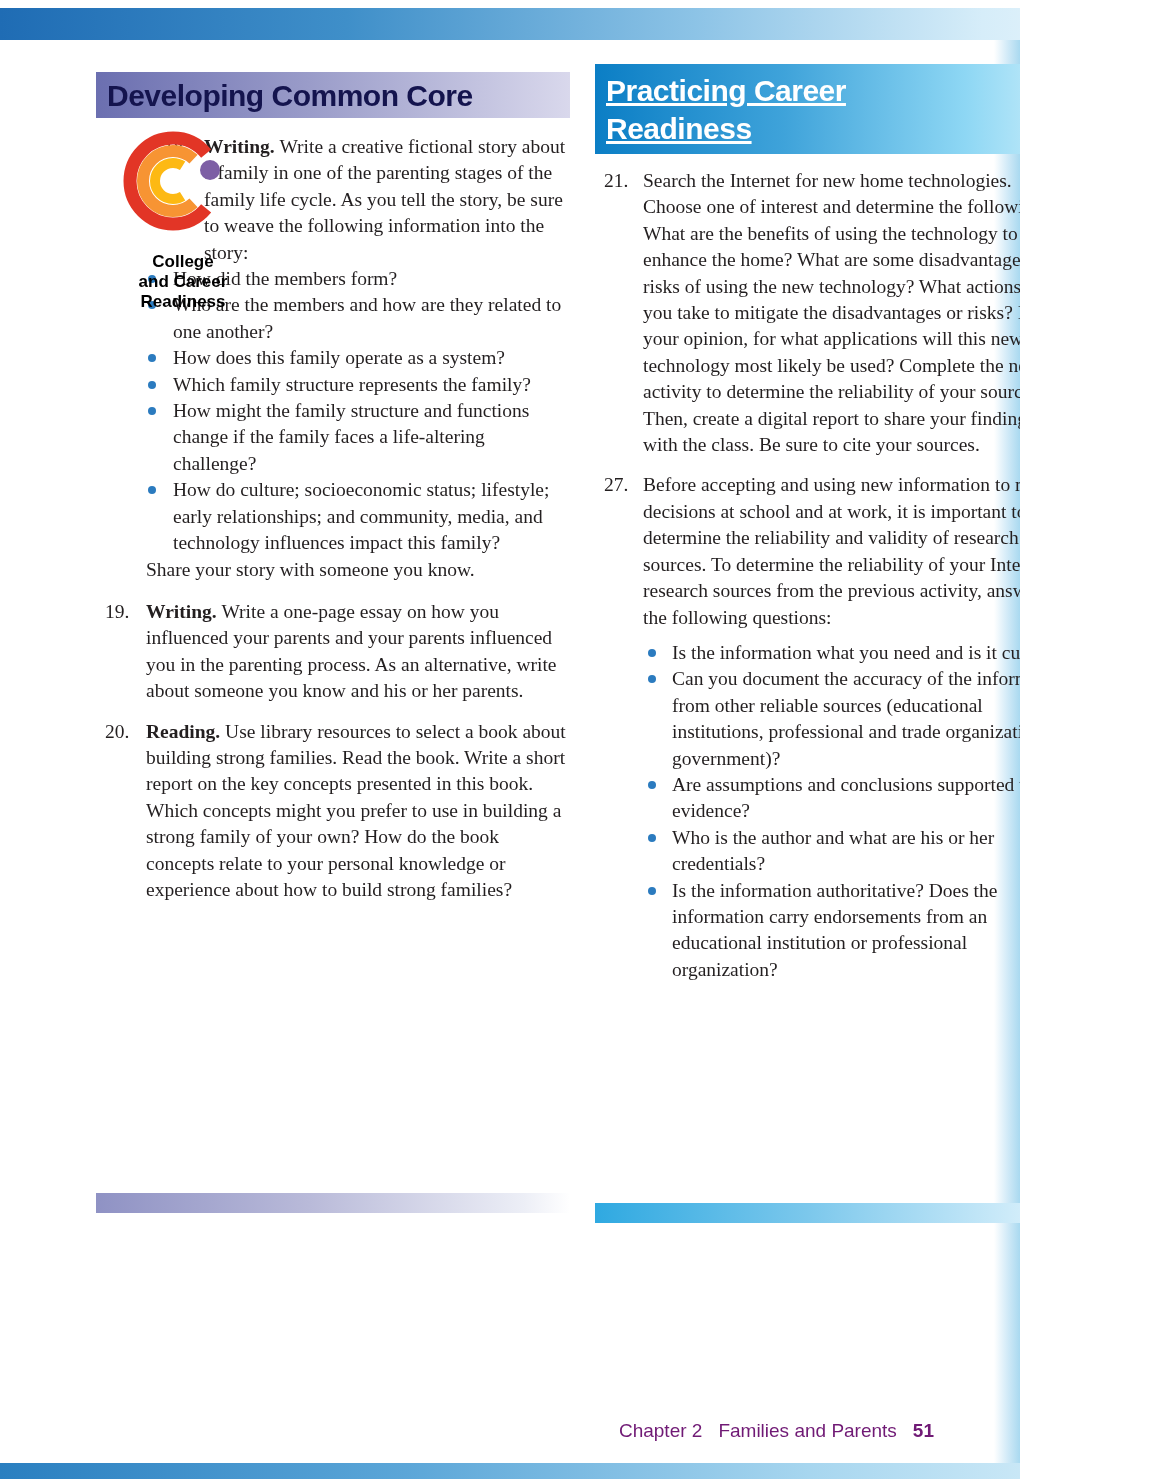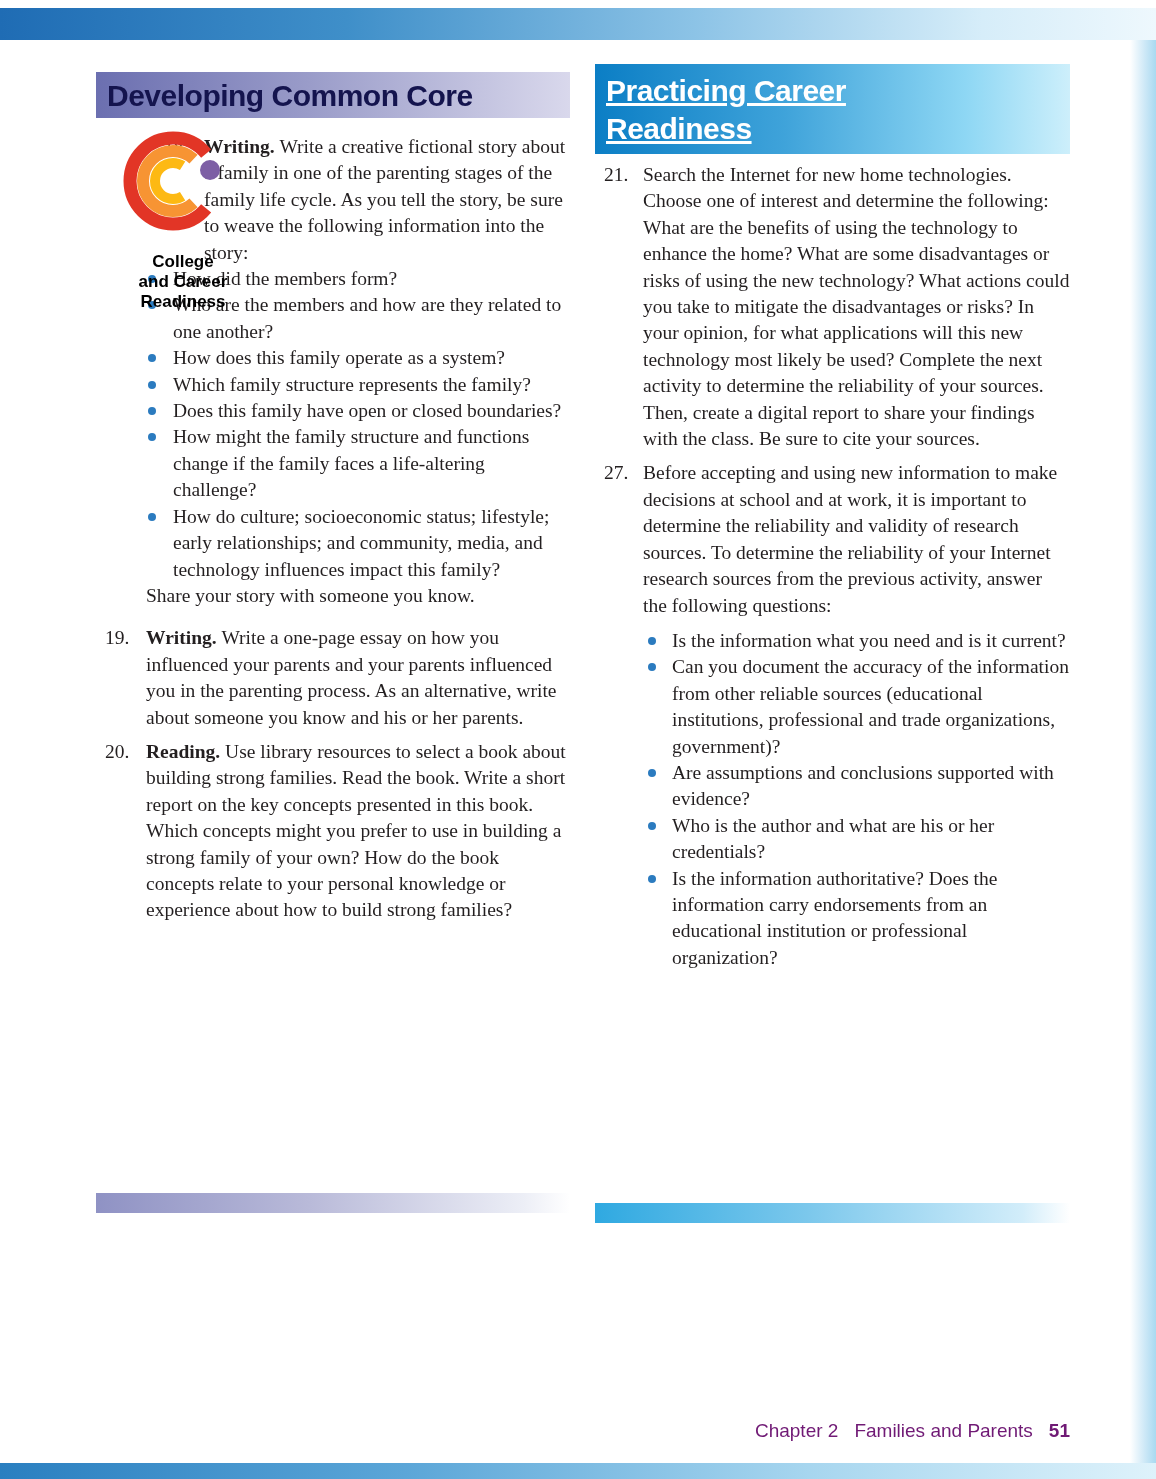--- a/index.html
+++ b/index.html
@@ -1,18 +1,18 @@
 <!DOCTYPE html>
 <html><head>
 <meta charset="utf-8">
 <style>
   * { margin:0; padding:0; box-sizing:border-box; }
   html,body { background:#ffffff; }
   .page {
-    position:relative; width:1156px; height:1479px;
+    position:relative; width:1020px; height:1479px;
     background:#ffffff; overflow:hidden;
     font-family:"Liberation Serif", serif; color:#231f20;
   }
 
   
   .top-bar {
     position:absolute; left:0; top:8px; width:1156px; height:32px;
     background:linear-gradient(to right,#1f6cb4 0%,#3f8fc9 30%,#8cc3e6 60%,#d6edf9 85%,#eef8fd 100%);
   }
   .right-strip {
@@ -51,21 +51,21 @@
     background:linear-gradient(to right,#8f92c4 0%,#b9bad9 45%,#eceef6 90%,#ffffff 100%);
   }
   .strip-right {
     left:595px; top:1203px; width:475px;
     background:linear-gradient(to right,#2fa9e1 0%,#7cc8ec 45%,#d2edfa 90%,#ffffff 100%);
   }
 
   
   .body-text, .item, .bullets, .share-line { font-size:19.5px; line-height:26.4px; }
 
-  .item { display:flex; padding-left:9px; margin-top:8px; }
+  .item { display:flex; padding-left:9px; margin-top:14px; }
   .item .num  { flex:none; width:41px; }
   .col-right .item .num { width:39px; }
   .item .txt  { flex:1; }
   .item .lead { font-weight:bold; }
 
   .item-18 { margin-left:68px; padding-left:0; margin-top:16px; }
   .item-18 .num { width:40px; }
 
   .bullets { list-style:none; margin-left:52px; margin-top:0; }
   .col-right .bullets { margin-left:53px; margin-top:9px; }
@@ -140,24 +140,20 @@
       <li>
           <span class="dot"></span>
           <span>How does this family operate as a system?</span>
         </li>
       <li>
           <span class="dot"></span>
           <span>Which family structure represents the family?</span>
         </li>
       <li>
           <span class="dot"></span>
-          <span>Does this family have open or closed boundaries?</span>
-        </li>
-      <li>
-          <span class="dot"></span>
           <span>How might the family structure and functions change if the family faces a life-altering challenge?</span>
         </li>
       <li>
           <span class="dot"></span>
           <span>How do culture; socioeconomic status; lifestyle; early relationships; and community, media, and technology influences impact this family?</span>
         </li>
     </ul>
 
     <div class="share-line">Share your story with someone you know.</div>
 

